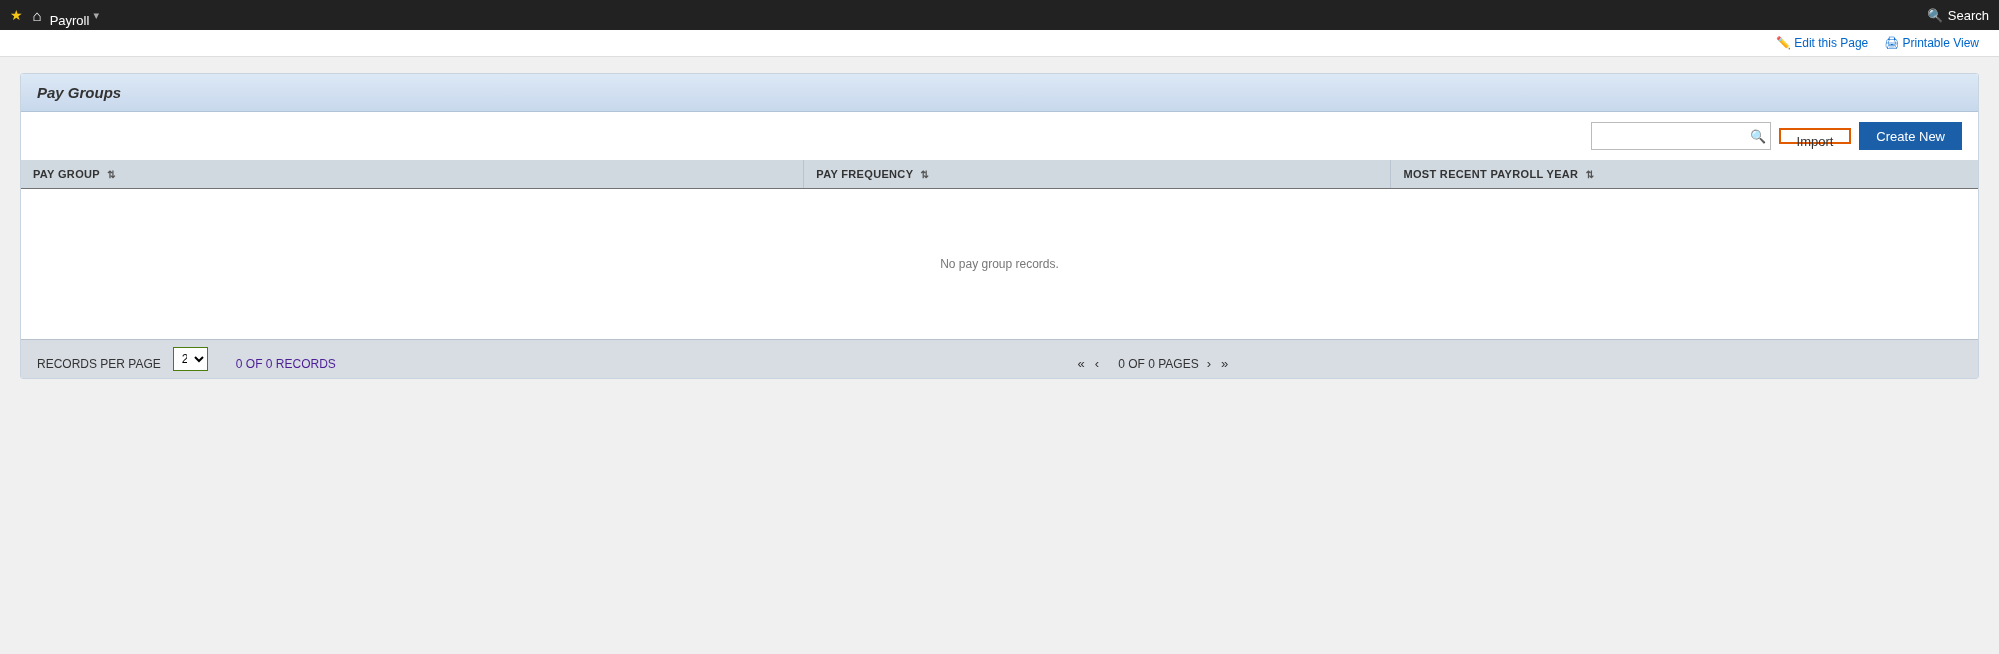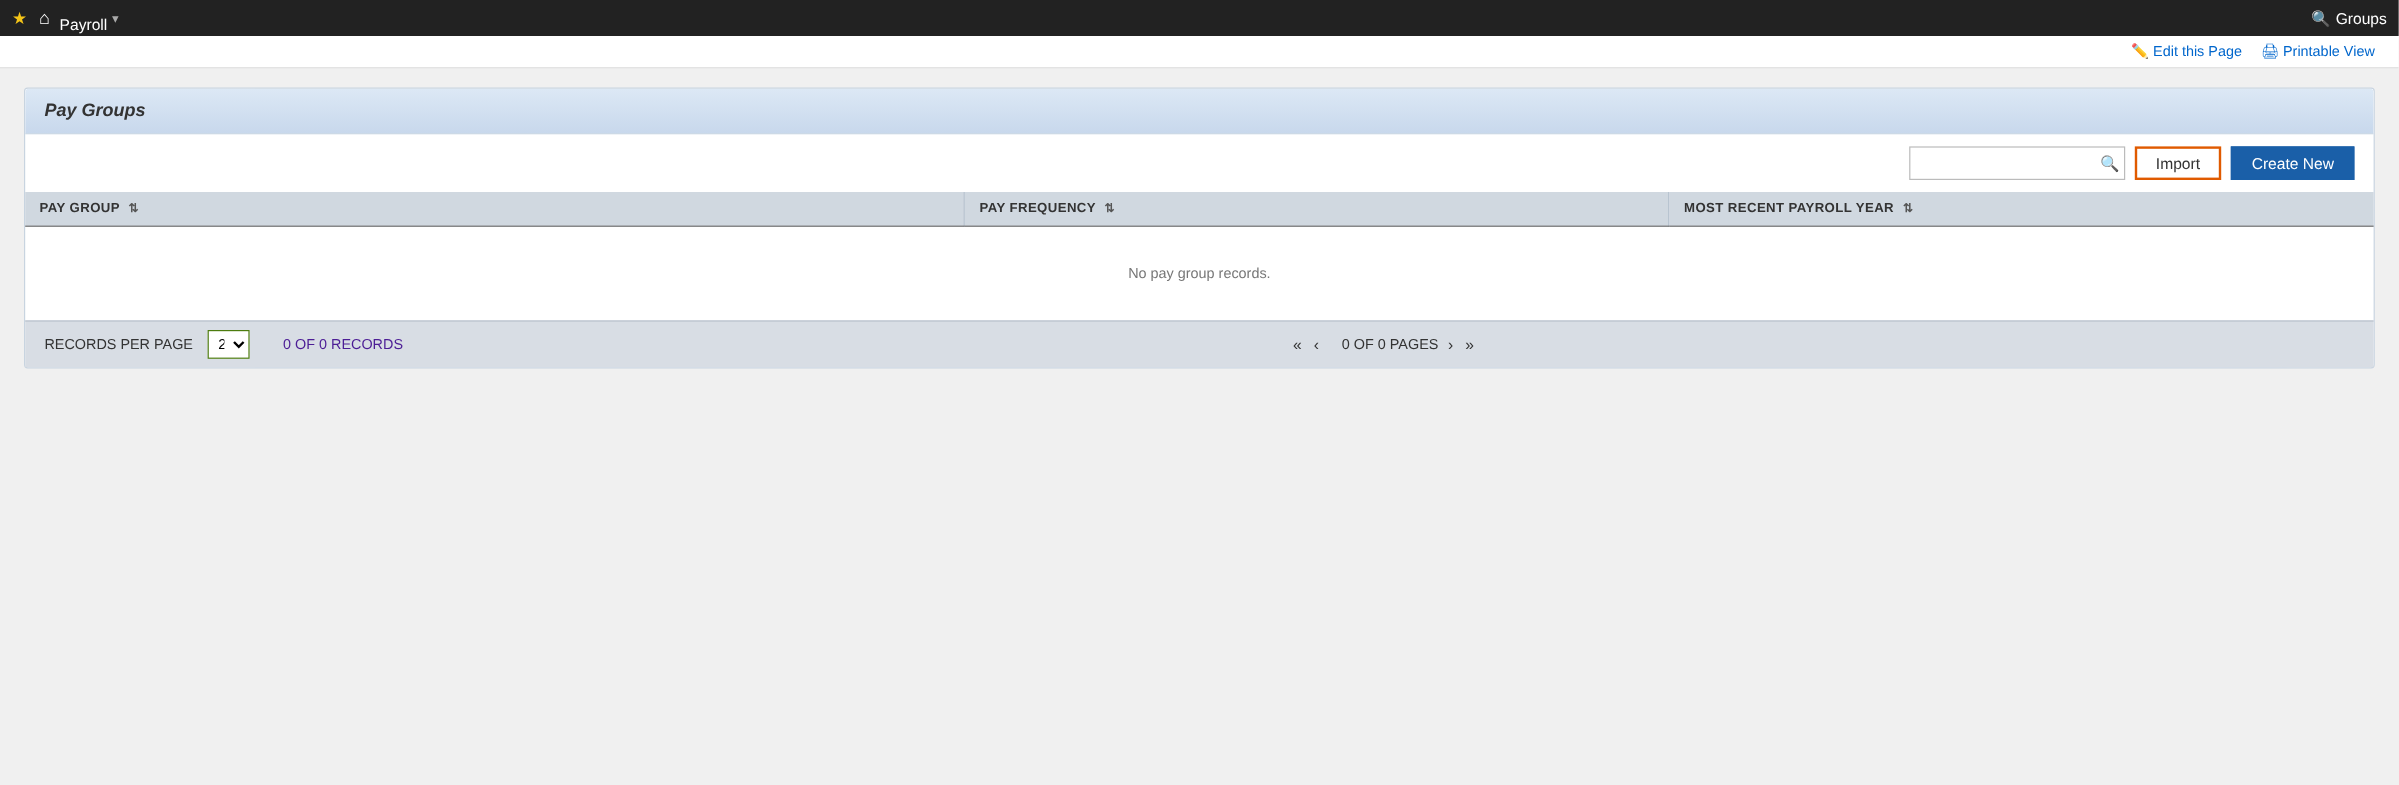--- a/index.html
+++ b/index.html
@@ -89,21 +89,21 @@
       color: #555;
       font-size: 13px;
       padding: 0;
     }
     .btn-import {
       background: #fff;
       border: 2px solid #e05a00;
       color: #333;
       padding: 4px 16px;
       font-size: 13px;
-      height: 28px;
+      height: 16px;
       cursor: pointer;
       font-weight: normal;
     }
     .btn-create-new {
       background: #1a5fa8;
       border: 1px solid #1a5fa8;
       color: #fff;
       padding: 4px 16px;
       font-size: 13px;
       height: 28px;
@@ -130,32 +130,32 @@
       border-right: 1px solid #b8c4d0;
       text-transform: uppercase;
       letter-spacing: 0.03em;
     }
     .data-table thead th:last-child { border-right: none; }
     .sort-icon { margin-left: 4px; font-size: 10px; color: #555; }
 
     
     .empty-state {
       text-align: center;
-      padding: 32px 20px;
+      padding: 68px 20px;
       color: #777;
       font-size: 12px;
     }
 
     
     .panel-footer {
       background: #d8dde4;
       border-top: 1px solid #b8c0cc;
       padding: 7px 16px;
       display: flex;
-      align-items: center;
+      align-items: flex-end;
       gap: 8px;
       font-size: 12px;
     }
     .records-label { color: #333; font-weight: normal; margin-right: 4px; }
     .records-select {
       border: 1px solid #4d7c0f;
       background: #fff;
       padding: 2px 4px;
       font-size: 12px;
       width: 35px;
@@ -182,21 +182,21 @@
 </head>
 <body>
 
 <nav class="top-nav">
   <span class="star-icon">★</span>
   <span class="home-icon">⌂</span>
   <span class="breadcrumb-item">Payroll</span>
   <span class="breadcrumb-arrow">▾</span>
   <div class="search-area">
     <span class="search-icon-nav">🔍</span>
-    <span>Groups</span>
+    <span>Search</span>
   </div>
 </nav>
 
 <div class="sub-header">
   <a href="#">
     <span>✏️</span>
     <span>Edit this Page</span>
   </a>
   <a href="#">
     <span>🖨</span>

